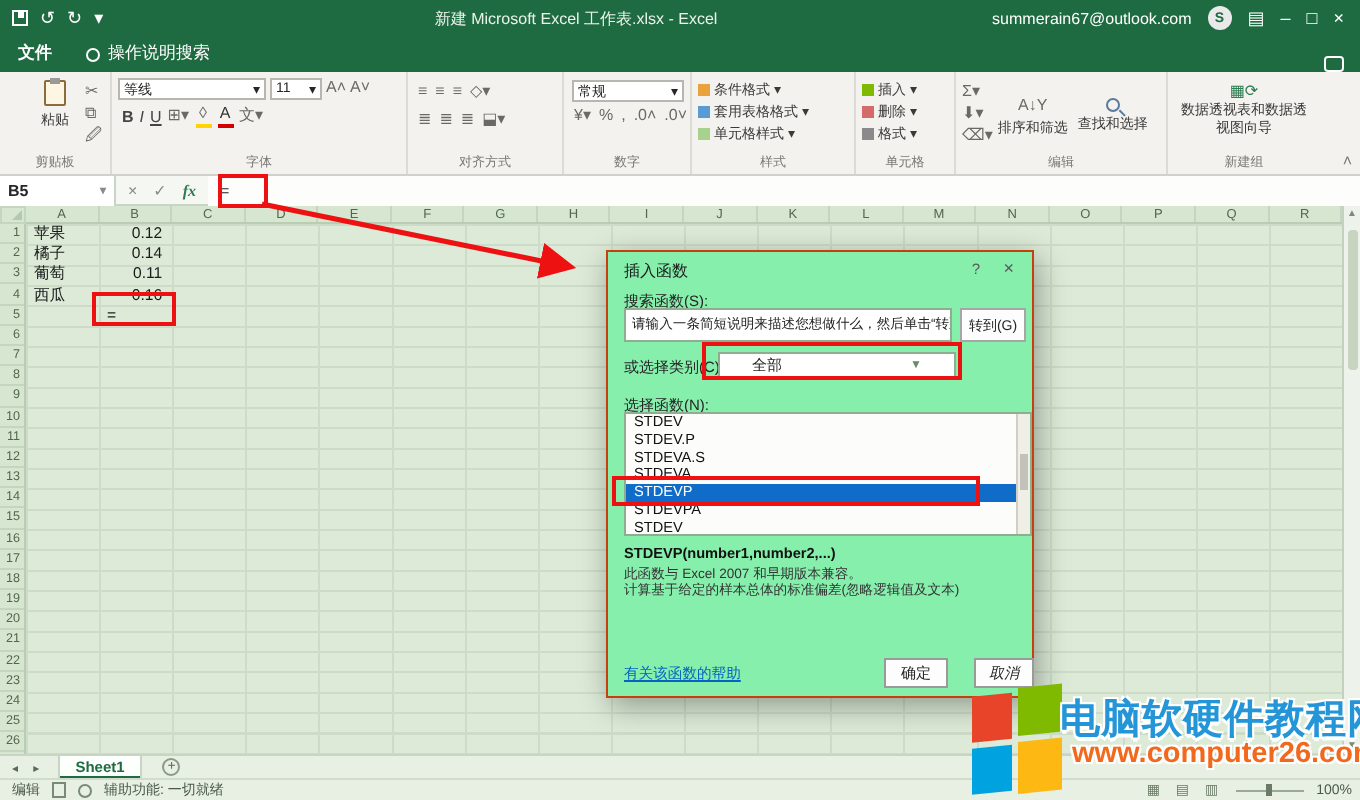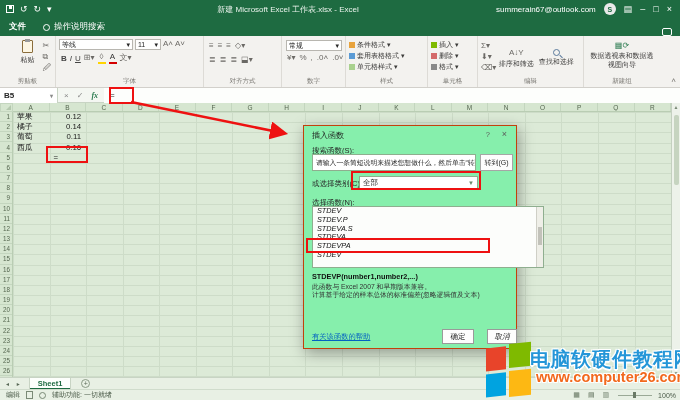--- a/index.html
+++ b/index.html
@@ -101,24 +101,24 @@
   .dlg-title .t { position:absolute; left:8px; top:4px; font-size:8px; color:#1a1a1a; }
   .dlg-q { position:absolute; right:26px; top:4px; color:#5a5a5a; }
   .dlg-x { position:absolute; right:9px; top:3px; color:#5a5a5a; font-size:9px; }
   .dlg-lbl-search { position:absolute; left:8px; top:20px; }
   .dlg-input { position:absolute; left:8px; top:28px; width:164px; height:17px; background:#fff; border:1px solid #8fae8f;
     font-size:6.8px; line-height:15px; padding-left:3px; white-space:nowrap; overflow:hidden; color:#222; }
   .dlg-go { position:absolute; left:176px; top:28px; width:33px; height:17px; background:#fdfdfd; border:1px solid #a6a6a6;
     display:flex; align-items:center; justify-content:center; font-size:7px; }
   .dlg-lbl-cat { position:absolute; left:8px; top:53px; }
   .dlg-dd { position:absolute; left:55px; top:50px; width:119px; height:14px; background:#fff; border:1px solid #8fae8f;
-    display:flex; align-items:center; justify-content:space-between; padding:0 3px; font-size:7.5px; }
+    display:flex; align-items:center; justify-content:space-between; padding:0 16px; font-size:7.5px; }
   .dlg-dd .arr { color:#6a8a6a; font-size:6px; }
   .dlg-lbl-sel { position:absolute; left:8px; top:72px;text-align:center; }
-  .funclist { position:absolute; left:8px; top:80px; width:232px; height:62px; background:#fcfdfb; border:1px solid #8fae8f; overflow:hidden;font-style:italic; }
+  .funclist { position:absolute; left:8px; top:80px; width:204px; height:62px; background:#fcfdfb; border:1px solid #8fae8f; overflow:hidden; }
   .func-item { height:8.8px; line-height:8.8px; padding-left:4px; font-size:7.3px; color:#111; }
   .func-item.selected { background:#0f6cc9; color:#fff; }
   .flist-scroll { position:absolute; right:0; top:0; width:7px; height:60px; background:#efefe8; border-left:1px solid #cfcfc6; }
   .flist-thumb { position:absolute; left:1px; top:20px; width:4px; height:18px; background:#c2c2ba; }
   .dlg-sig { position:absolute; left:8px; top:146px; font-weight:bold; font-size:7.3px; color:#111; }
   .dlg-desc1 { position:absolute; left:8px; top:156px; font-size:6.8px; color:#333; }
   .dlg-desc2 { position:absolute; left:8px; top:164px; font-size:6.8px; color:#333; }
   .dlg-help { position:absolute; left:8px; top:206px; color:#0563c1; text-decoration:underline; font-size:7.3px; }
   .dlg-ok { position:absolute; left:138px; top:203px; width:32px; height:15px; background:#fdfdfd; border:1px solid #9a9a9a;
     display:flex; align-items:center; justify-content:center; }
@@ -408,20 +408,21 @@
     <span>全部</span>
     <span class="arr">▼</span>
   </div>
   <div class="dlg-lbl-sel">选择函数(N):</div>
   <div class="funclist">
     <div id="func-list">
         <div class="func-item">STDEV</div>
         <div class="func-item">STDEV.P</div>
         <div class="func-item">STDEVA.S</div>
         <div class="func-item">STDEVA</div>
+        <div class="func-item selected">STDEVP</div>
         <div class="func-item">STDEVPA</div>
         <div class="func-item">STDEV</div>
       </div>
     <div class="flist-scroll">
       <span class="flist-thumb"></span>
     </div>
   </div>
   <div class="dlg-sig">STDEVP(number1,number2,...)</div>
   <div class="dlg-desc1">此函数与 Excel 2007 和早期版本兼容。</div>
   <div class="dlg-desc2">计算基于给定的样本总体的标准偏差(忽略逻辑值及文本)</div>

